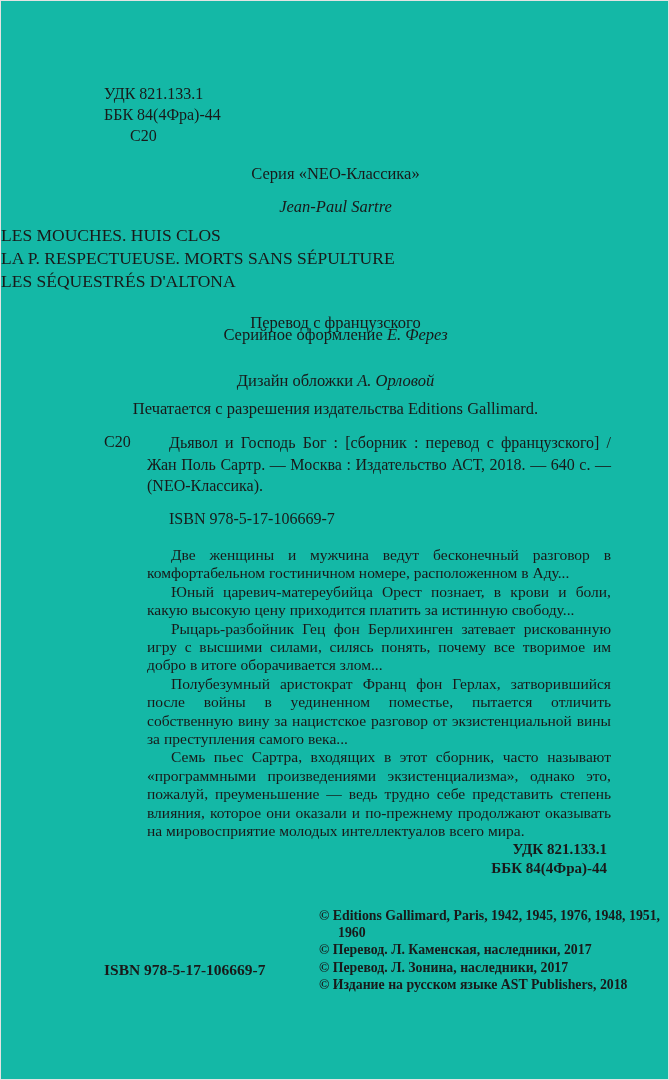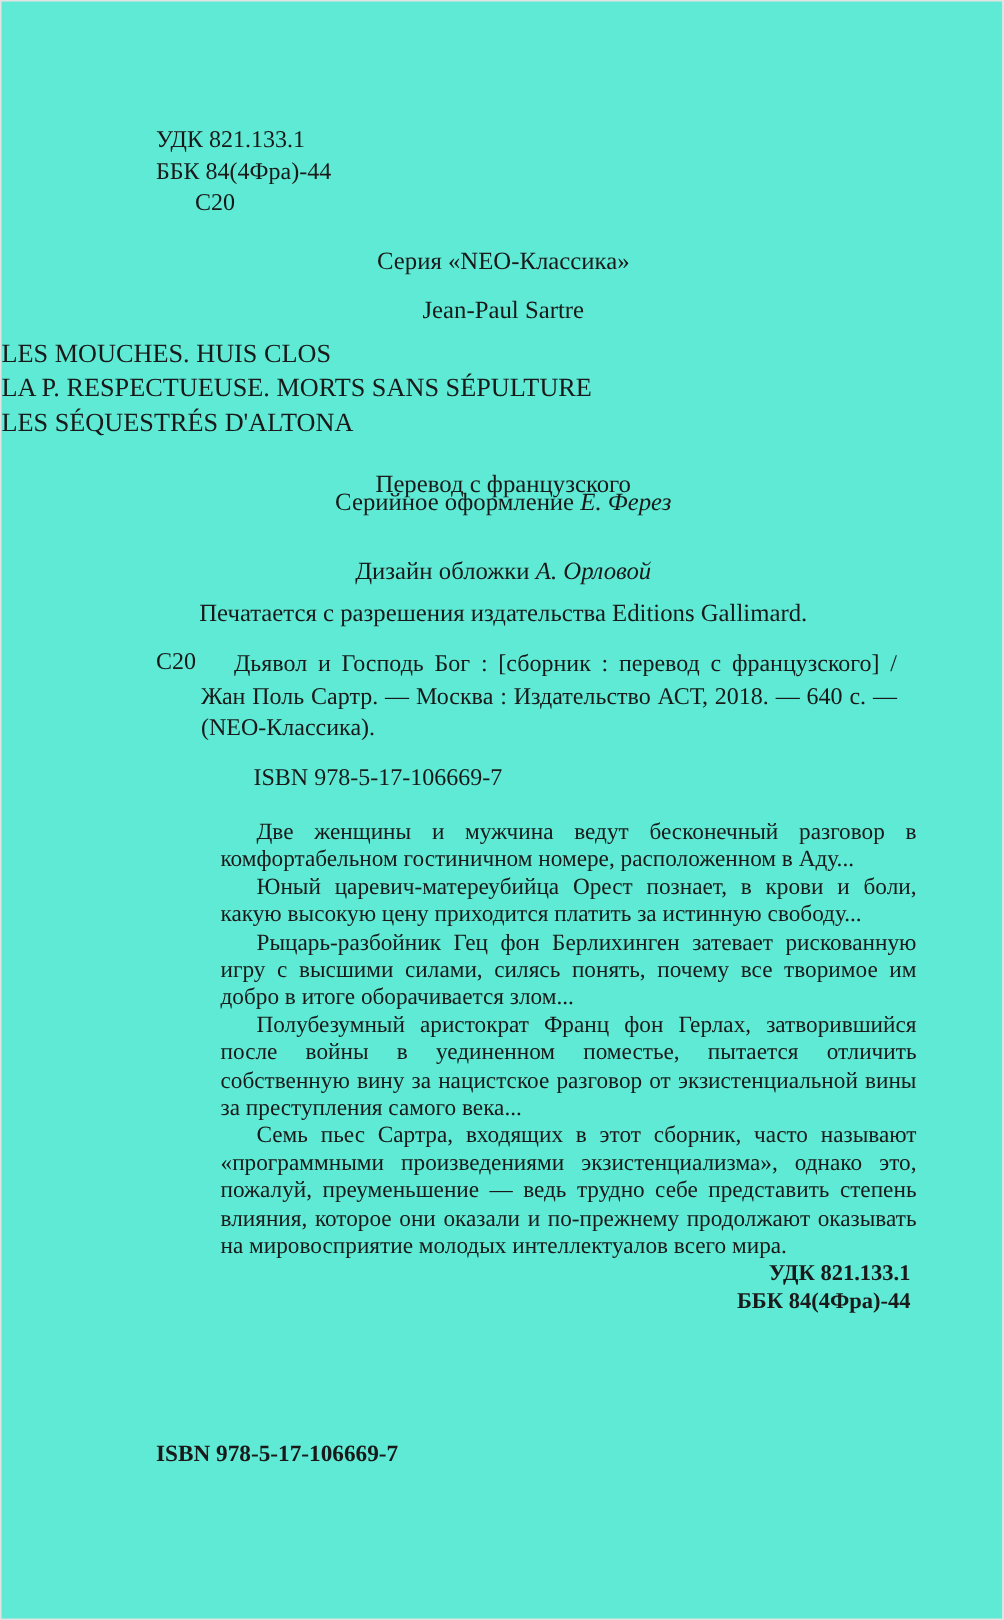--- a/index.html
+++ b/index.html
@@ -1,56 +1,56 @@
 <!DOCTYPE html>
 <html lang="ru"><head>
 <meta charset="utf-8">
 <style>
   html, body { margin: 0; padding: 0; background: #ffffff; }
   .page {
     position: relative;
     width: 669px; height: 1080px;
-    background: #5eead4;
+    background: #14b8a6;
     color: #191919;
     font-family: "Liberation Serif", "DejaVu Serif", serif;
     box-sizing: border-box;
     border: 1px solid #e3e3e3;
     overflow: hidden;
   }
   
   .udk-top {
     position: absolute; left: 103px; top: 82px;
     font-size: 16px; line-height: 21px; white-space: nowrap;
   }
   .udk-top .code-indent { margin-left: 26px; }
 
   
   .centerline {
     position: absolute; left: 0; width: 669px;
     text-align: center; font-size: 16.5px; white-space: nowrap;
   }
   .series-line   { top: 163px; }
-  .author-latin  { top: 196px; }
+  .author-latin  { top: 196px; font-style: italic; }
   .title-block   {
     position: absolute; left: 0; width: 669px; top: 223px;
     font-size: 17.5px; line-height: 23px;
   }
   .perevod-line  { top: 312px; }
   .serial-line   { top: 324px; }
   .cover-line    { top: 370px; }
   .permission-line { top: 398px; }
   .credit-name { font-style: italic; }
 
   
   .catalog-card { position: absolute; left: 103px; top: 429px; width: 507px; font-size: 16px; }
   .card-author { font-weight: bold; margin-left: 45px; }
   .card-row { position: relative; margin-top: 2px; }
   .card-code { position: absolute; left: 0; top: 1px; }
   .card-desc {
-    margin-left: 30px; width: 464px;
+    margin-left: 43px; width: 464px;
     text-align: justify; text-indent: 22px;
     line-height: 21.5px; hyphens: auto;
   }
   .isbn-mid { margin-left: 65px; margin-top: 13px; }
 
   
   .annotations {
     position: absolute; left: 146px; top: 545px; width: 464px;
     font-size: 15.5px; line-height: 18.4px;
     text-align: justify; hyphens: auto;
@@ -118,16 +118,22 @@
     <p>Рыцарь-разбойник Гец фон Берлихинген затевает рискованную игру с высшими силами, силясь понять, почему все творимое им добро в итоге оборачивается злом...</p>
     <p>Полубезумный аристократ Франц фон Герлах, затворившийся после войны в уединенном поместье, пытается отличить собственную вину за нацистское разговор от экзистенциальной вины за преступления самого века...</p>
     <p>Семь пьес Сартра, входящих в этот сборник, часто называют «программными произведениями экзистенциализма», однако это, пожалуй, преуменьшение — ведь трудно себе представить степень влияния, которое они оказали и по-прежнему продолжают оказывать на мировосприятие молодых интеллектуалов всего мира.</p>
   </div>
 
   <div class="udk-bottom">
     <div>УДК 821.133.1</div>
     <div>ББК 84(4Фра)-44</div>
   </div>
 
+  <div class="copyrights">
+    <div class="hanging">© Editions Gallimard, Paris, 1942, 1945, 1976, 1948, 1951, 1960</div>
+    <div>© Перевод. Л. Каменская, наследники, 2017</div>
+    <div>© Перевод. Л. Зонина, наследники, 2017</div>
+    <div>© Издание на русском языке AST Publishers, 2018</div>
+  </div>
 
   <div class="isbn-bottom">ISBN 978-5-17-106669-7</div>
 
 </div>
 
 </body></html>

